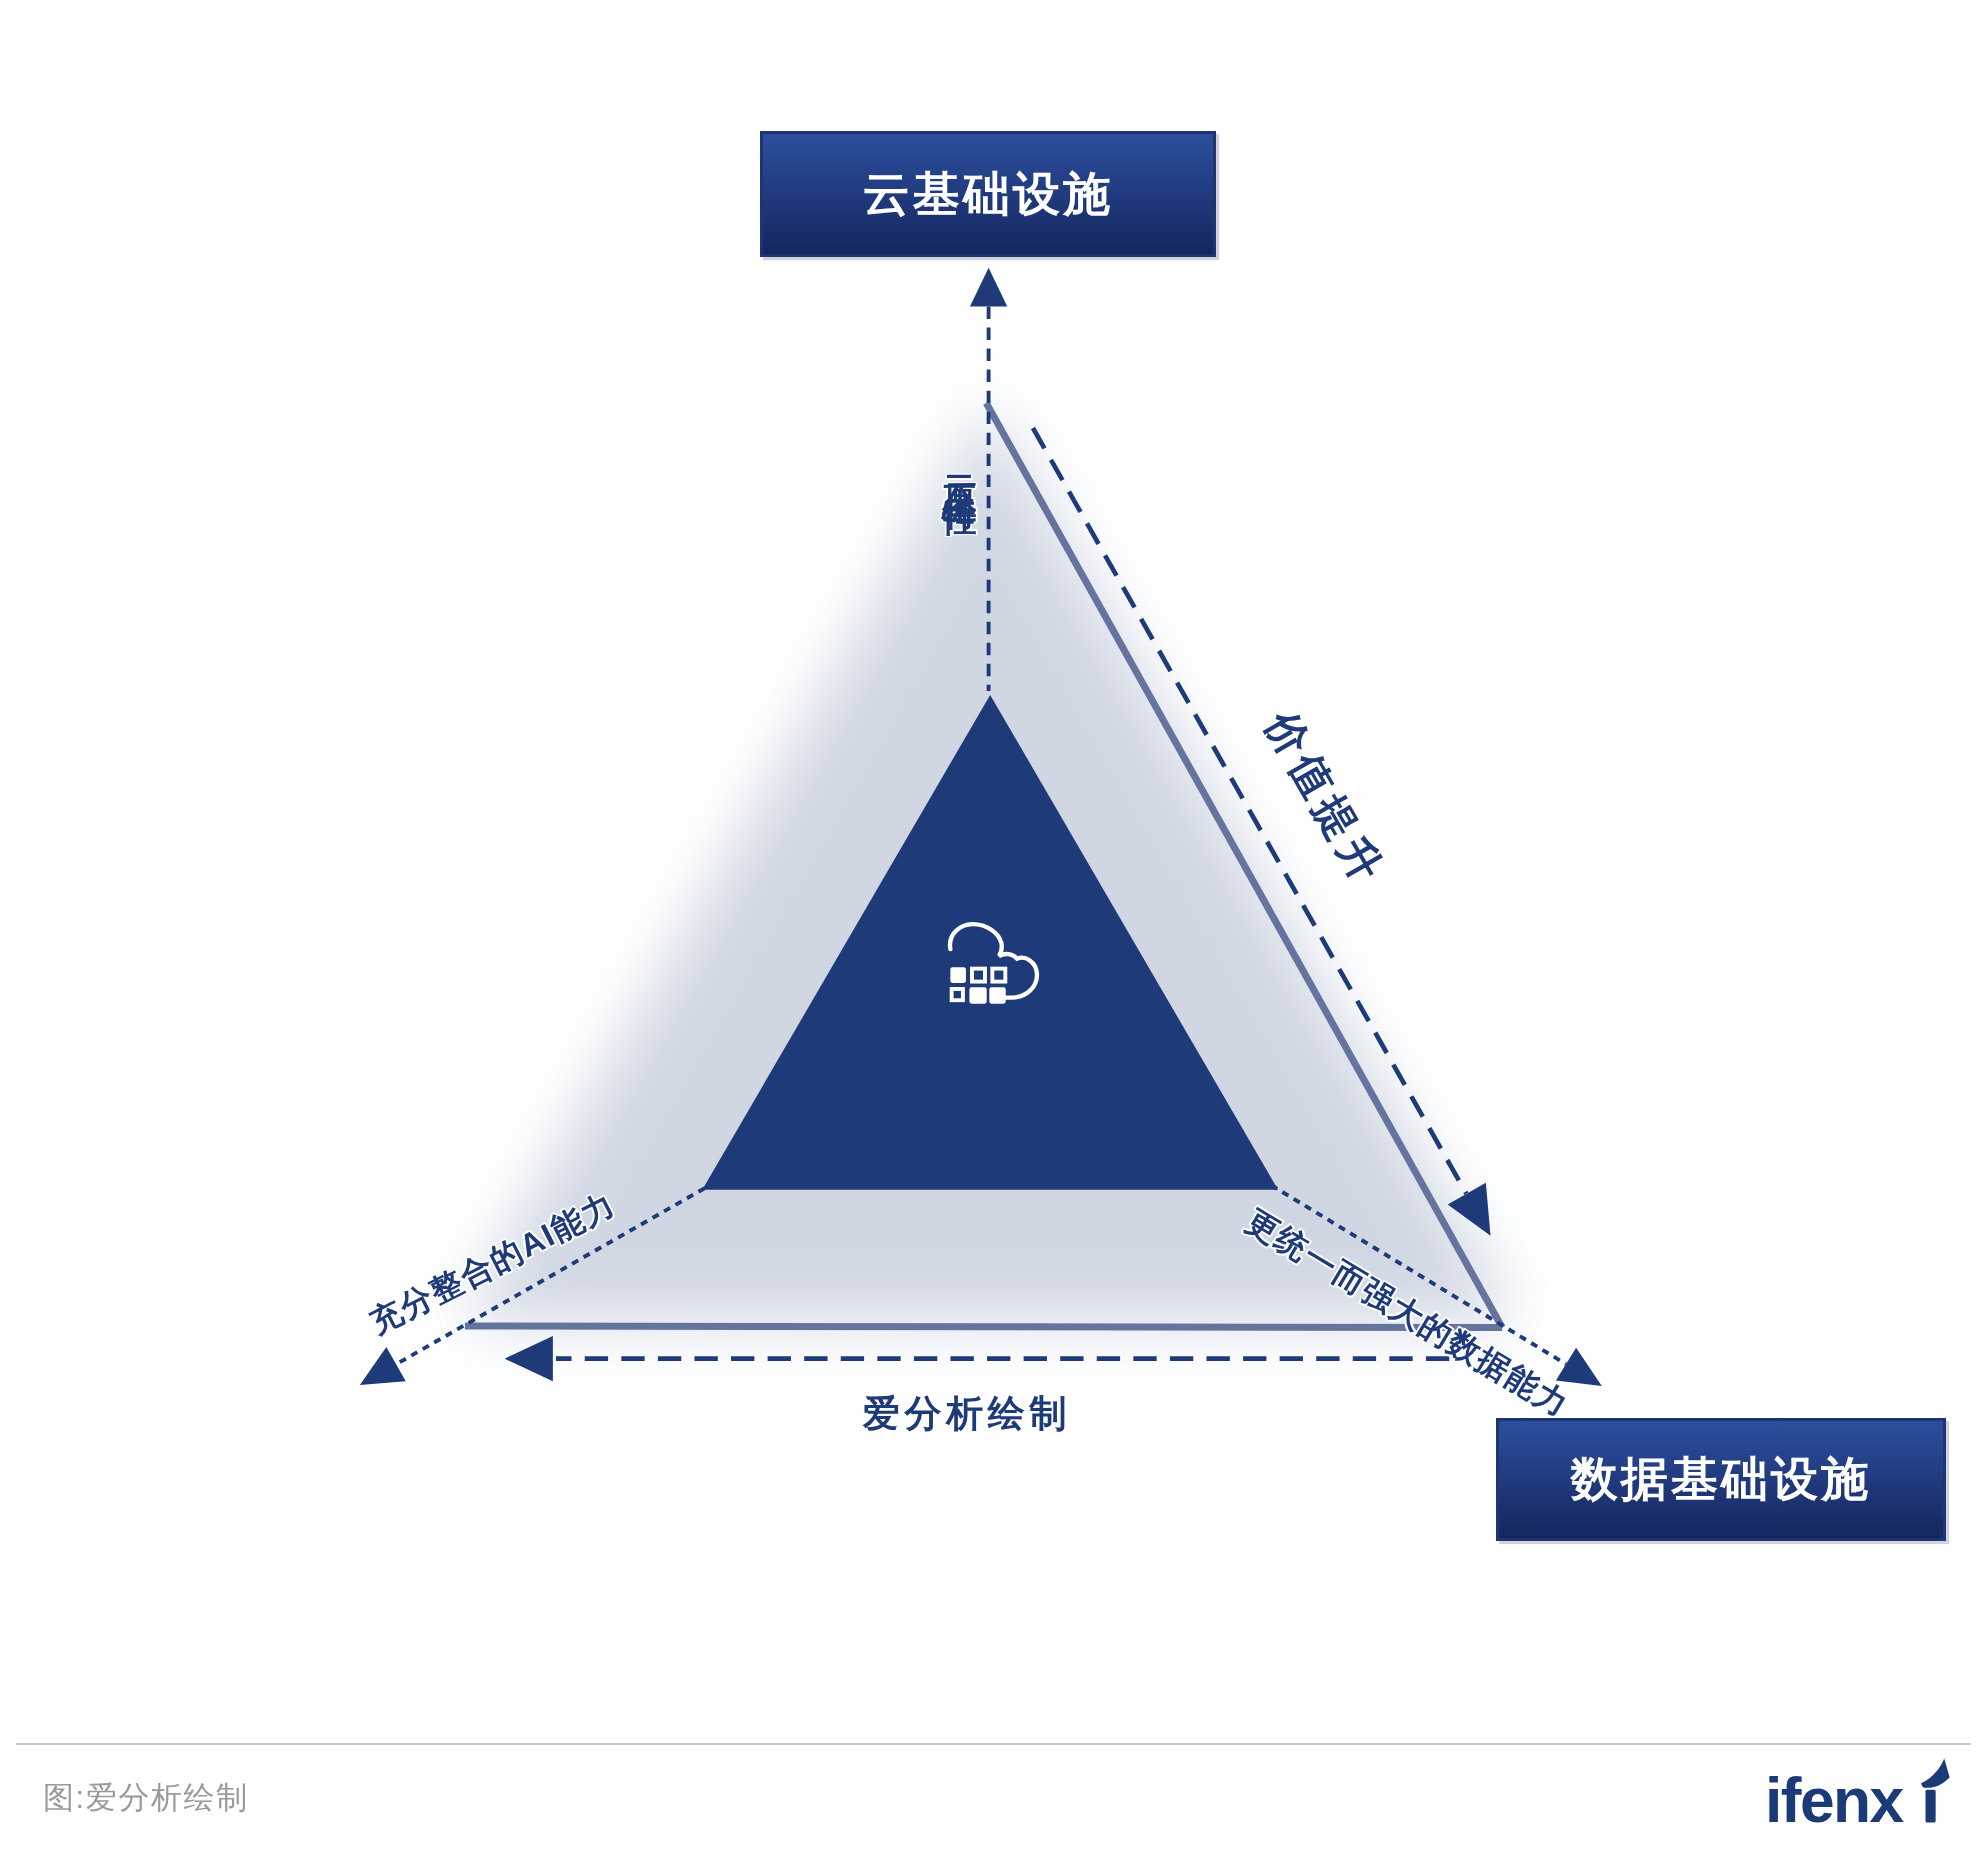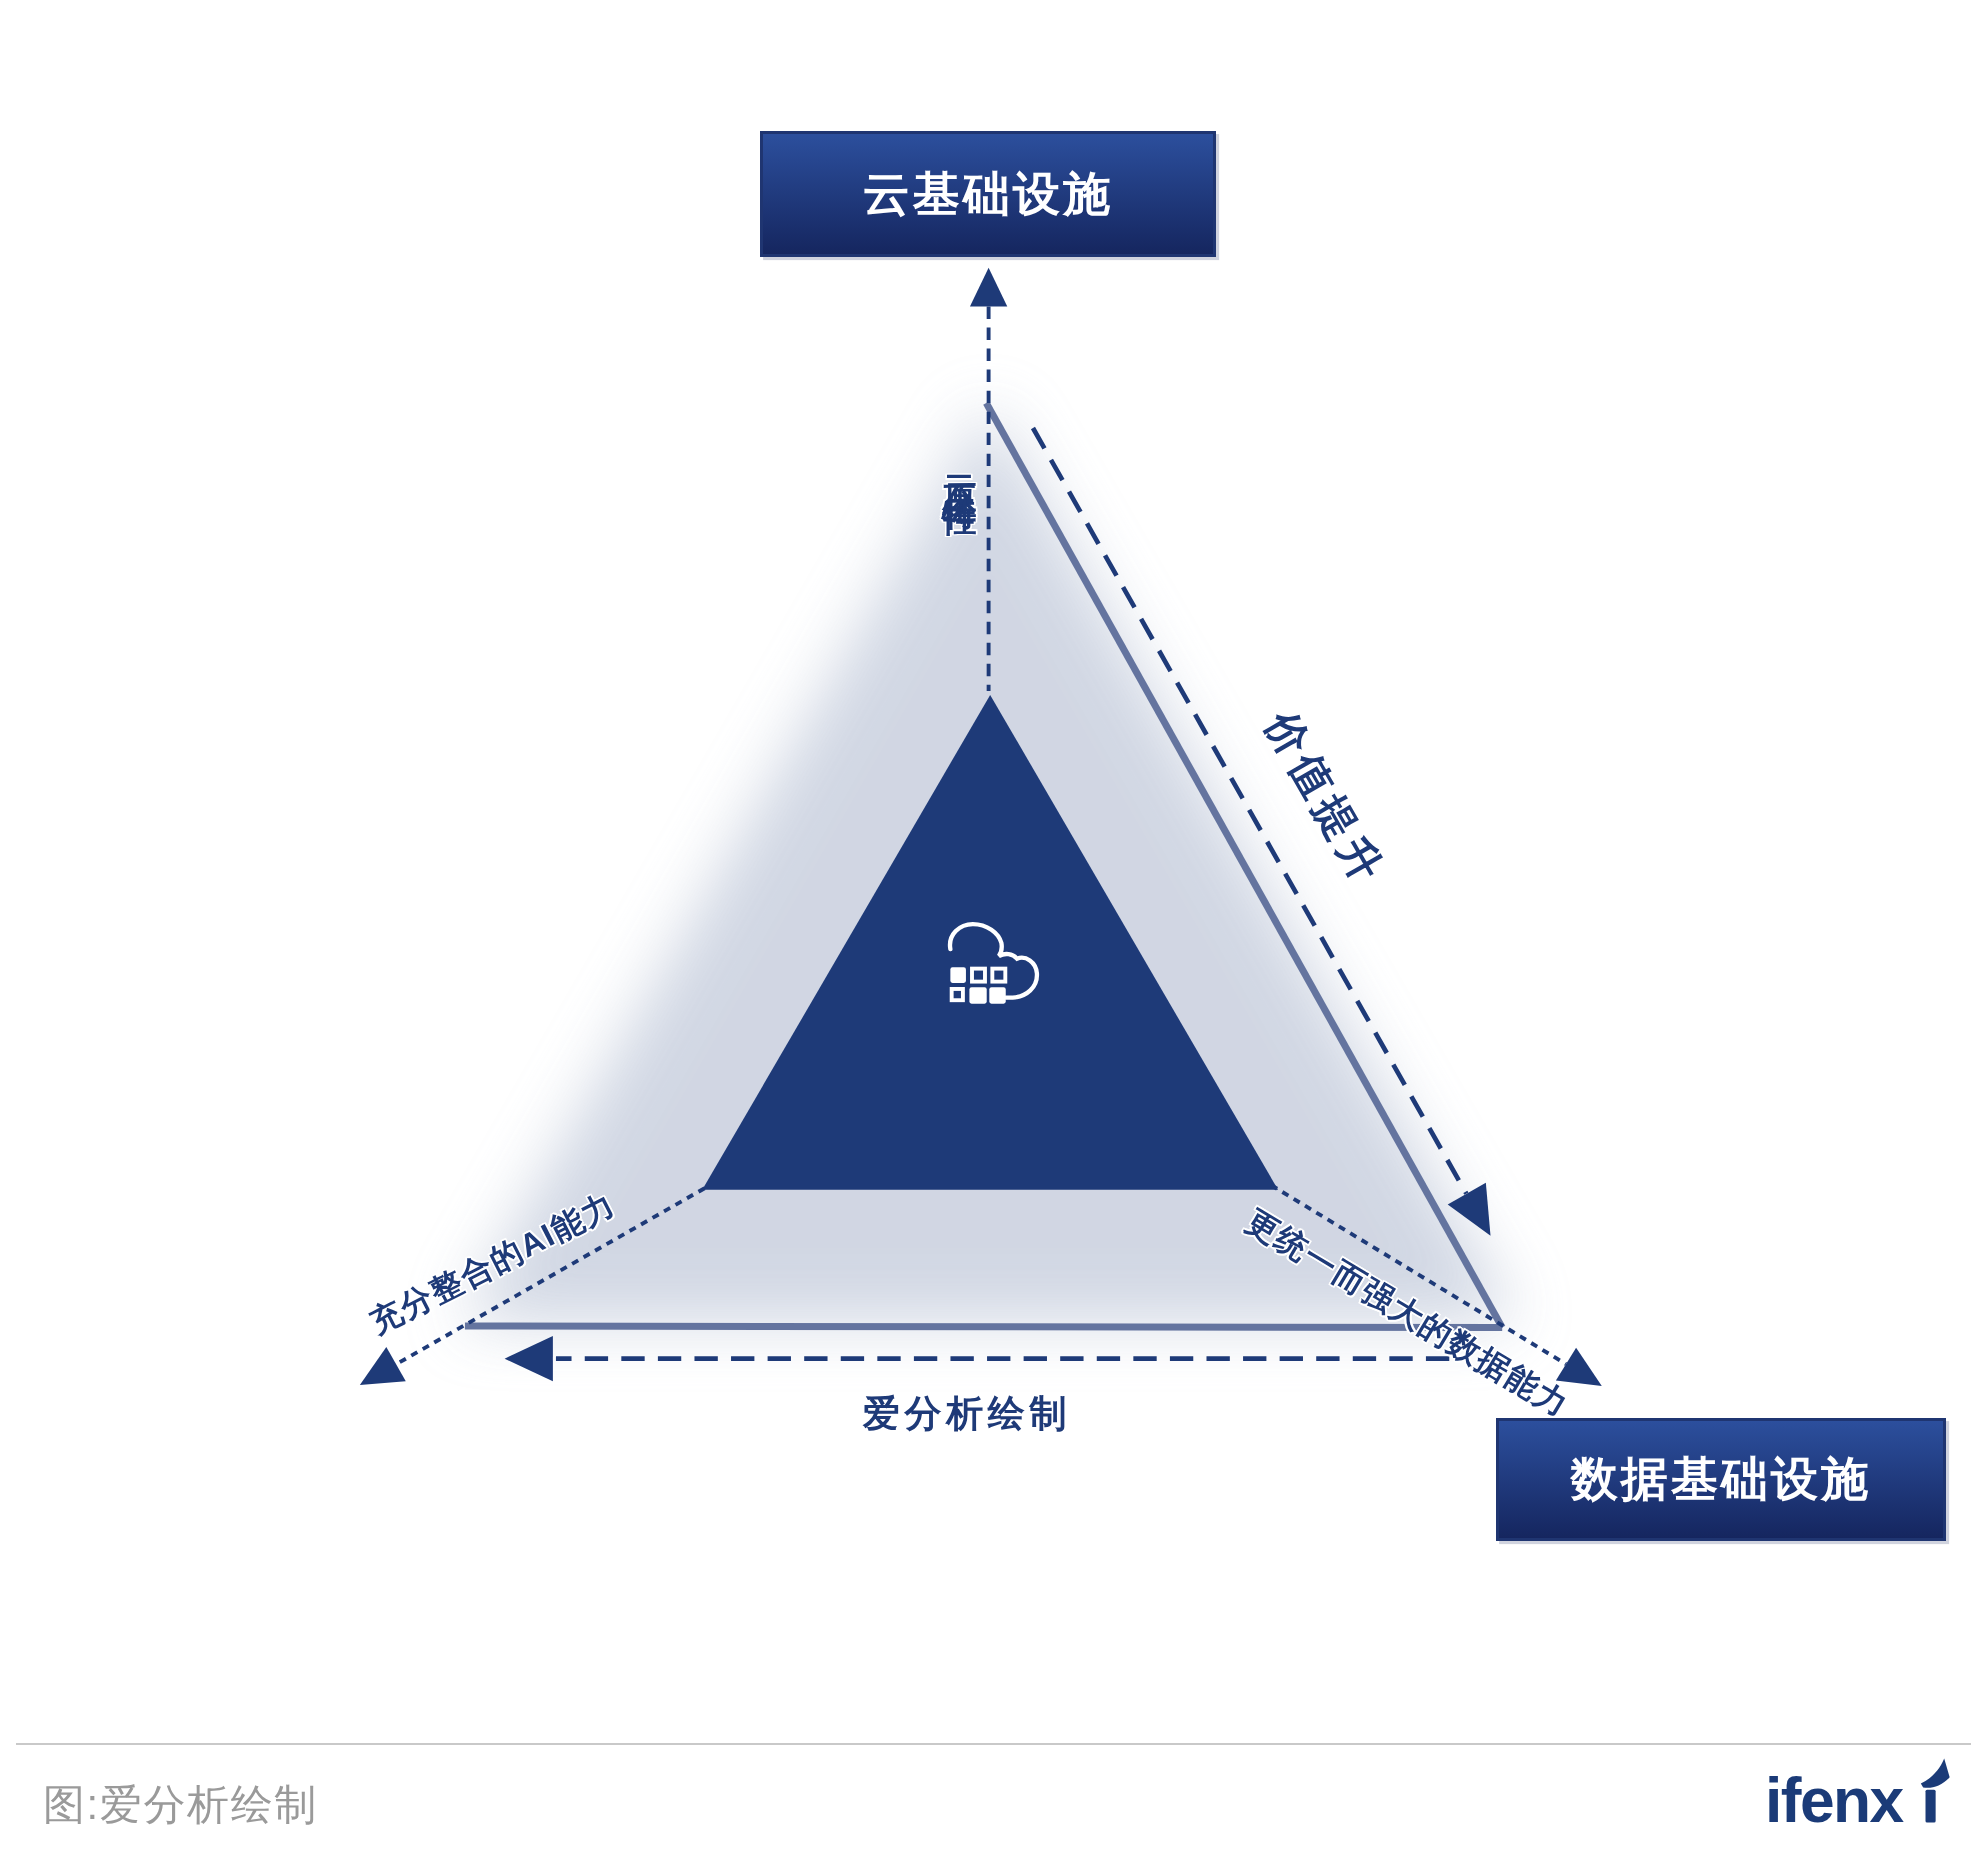--- a/index.html
+++ b/index.html
@@ -39,21 +39,21 @@
   }
   .lbl-value-up{left:1325px;top:799px;font-size:42px;font-weight:700;letter-spacing:6.2px;
     transform:translate(-50%,-50%) rotate(60deg);}
   .lbl-ai-cap{left:493px;top:1264px;font-size:32px;font-weight:700;letter-spacing:1.6px;
     transform:translate(-50%,-50%) rotate(-27deg);}
   .lbl-data-cap{left:1407px;top:1314px;font-size:32px;font-weight:700;letter-spacing:1.6px;
     transform:translate(-50%,-50%) rotate(31deg);}
   .lbl-value-mining{left:967px;top:1414px;font-size:37px;font-weight:700;letter-spacing:4.7px;}
   
   .footer-rule{position:absolute;left:15.6px;top:1743px;width:1955px;height:2.3px;background:#c9c9c9;}
-  .footer-caption{position:absolute;left:43px;top:1777px;font-size:42px;color:#9a9a9a;letter-spacing:1.6px;}
+  .footer-caption{position:absolute;left:43px;top:1777px;font-size:31px;color:#9a9a9a;letter-spacing:1.6px;}
   .logo{position:absolute;left:1765px;top:1757px;width:187px;height:78px;}
 </style>
 </head>
 <body>
 
 <div class="canvas">
 
   <svg class="layer" width="1985" height="1873" viewBox="0 0 2550 2407">
     <defs>
       <filter id="soft" x="-30%" y="-30%" width="160%" height="160%">

